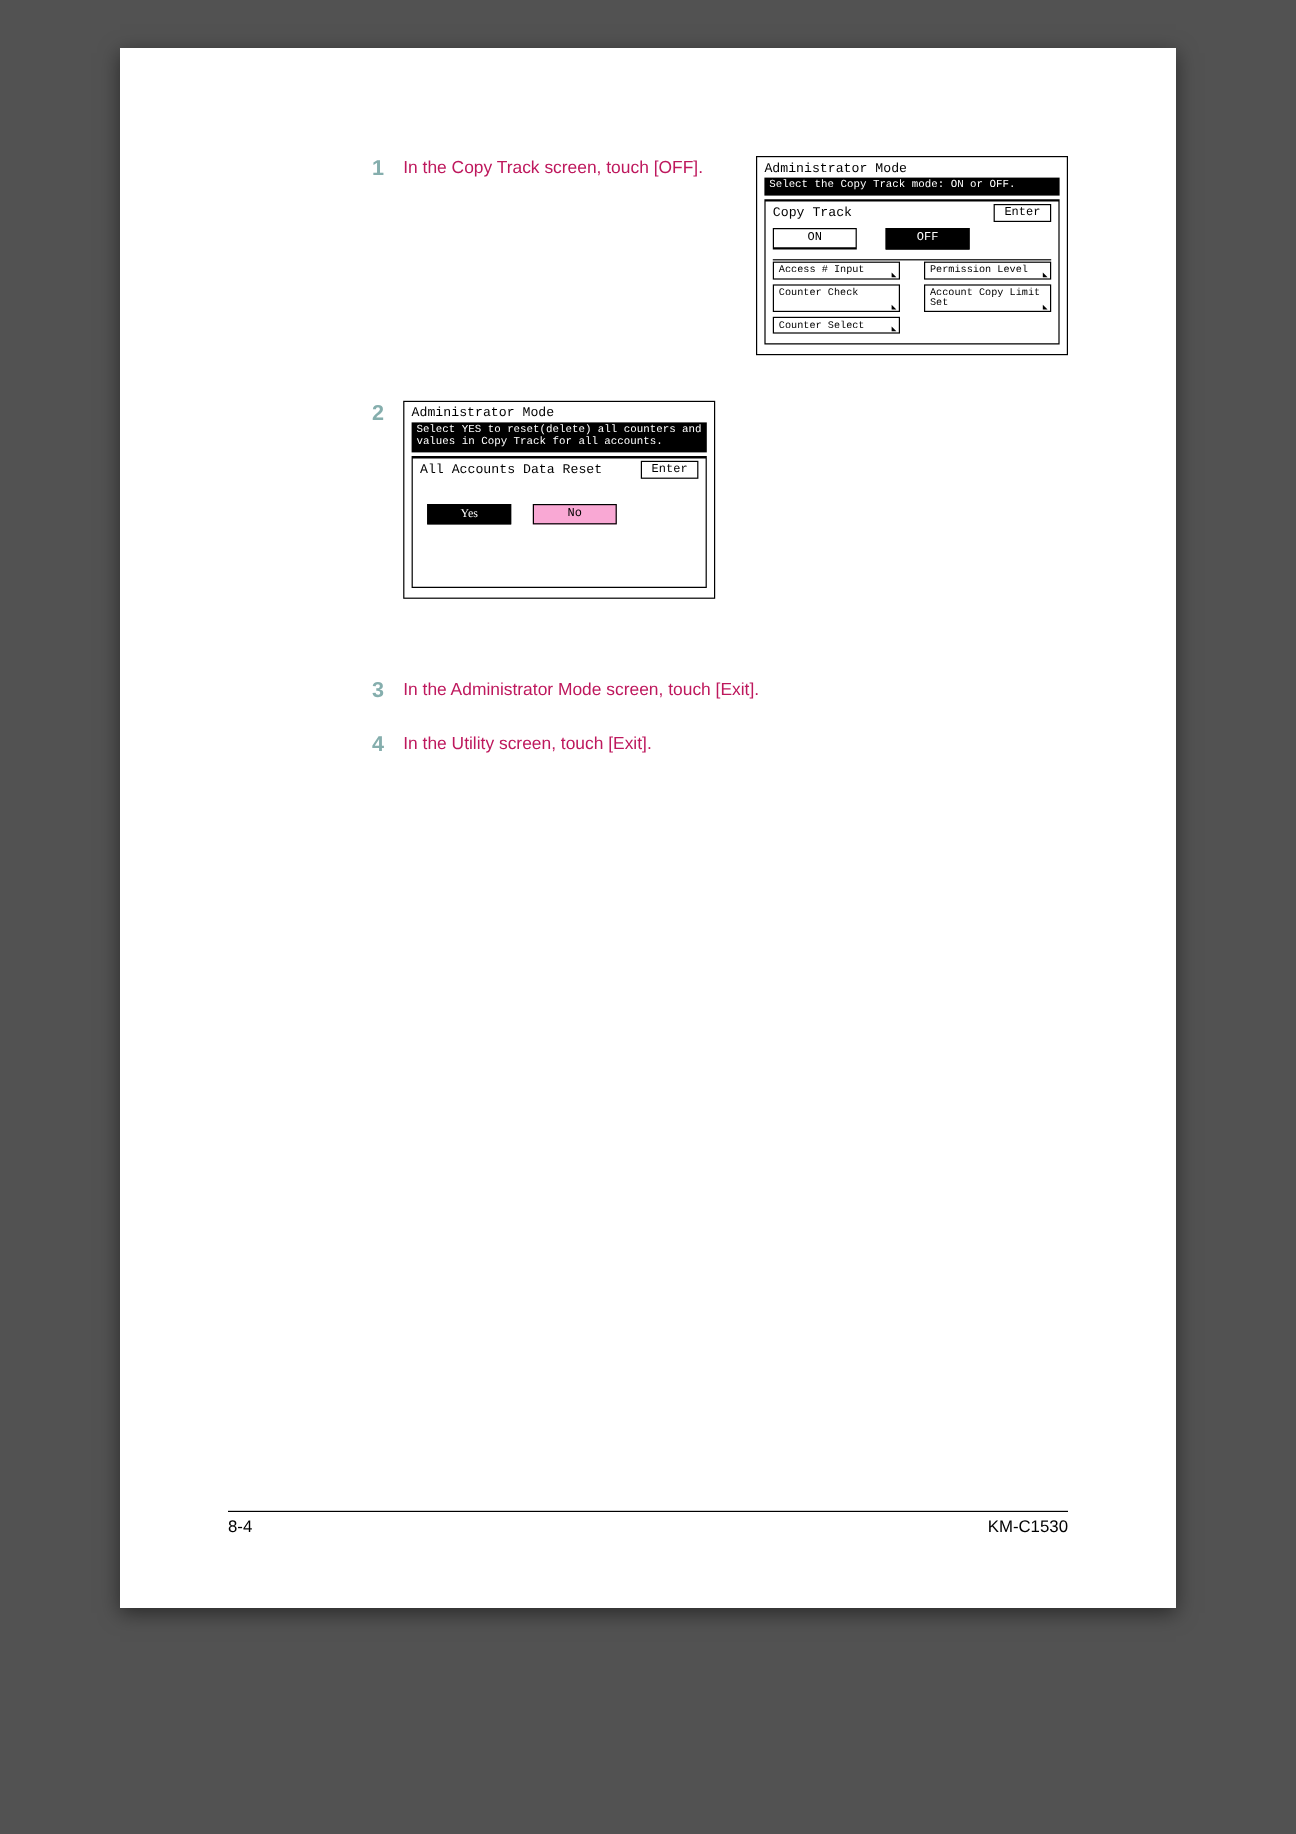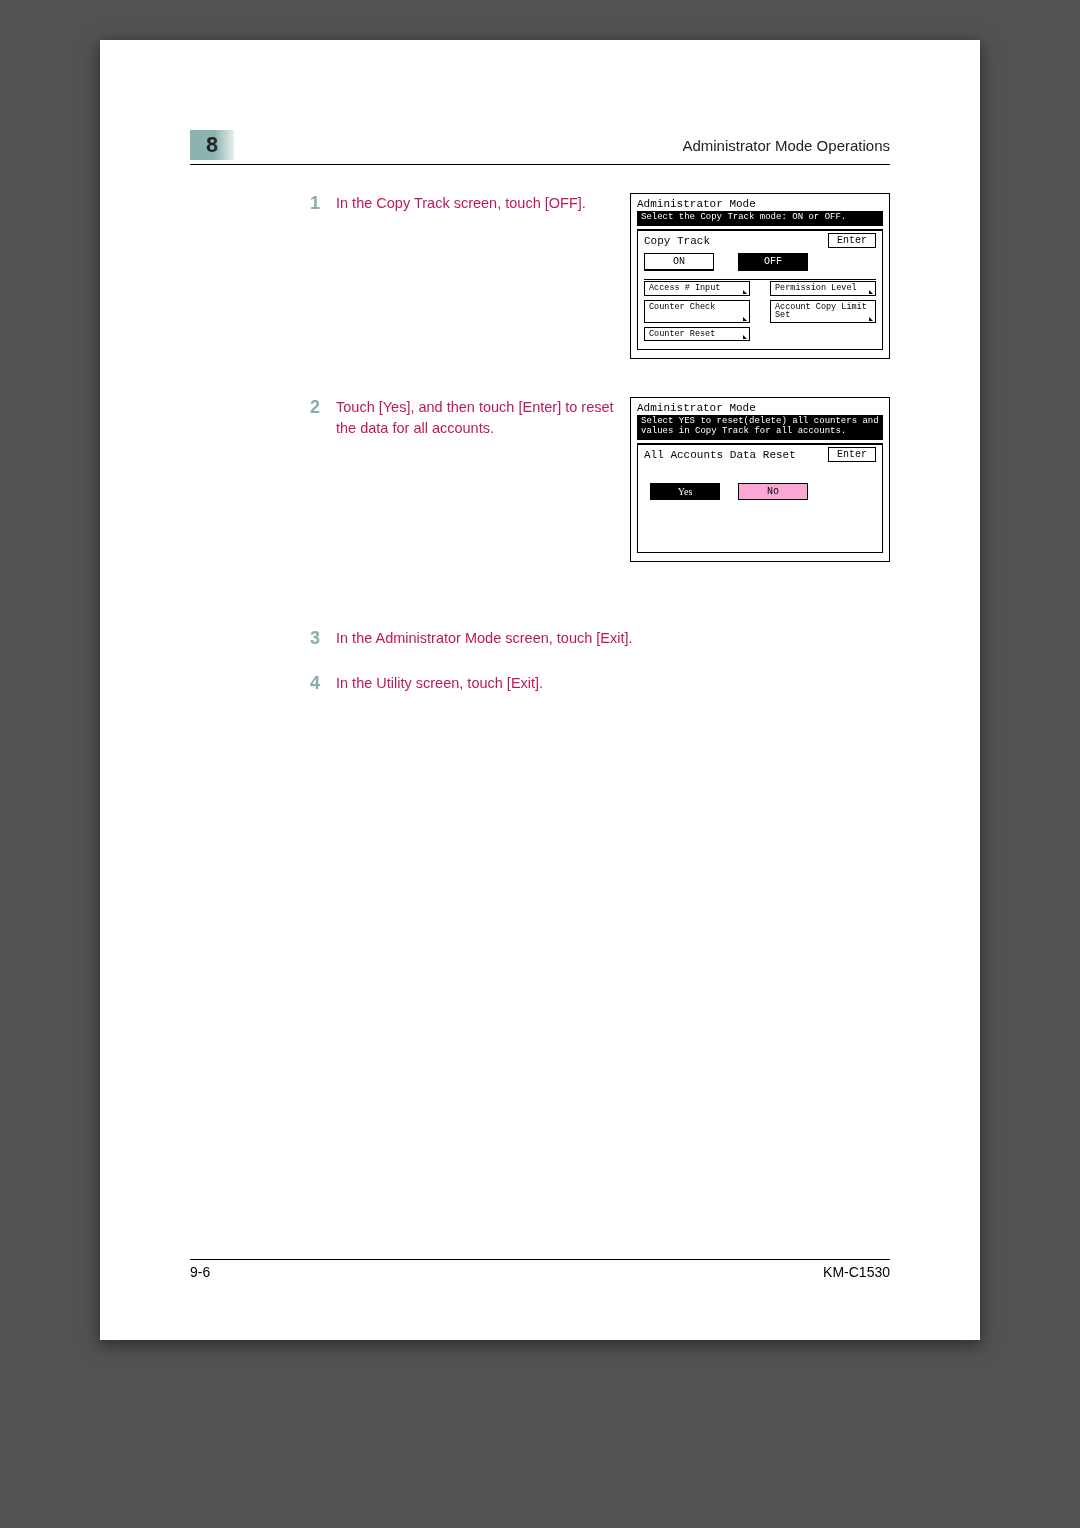--- a/index.html
+++ b/index.html
@@ -138,26 +138,20 @@
     padding-top: 4px;
     display: flex; justify-content: space-between;
     font-size: 14px;
   }
 </style>
 </head>
 <body>
 
 <div class="page">
 
-  <div class="header-row">
-    <div class="chapter-tab">
-      <span>8</span>
-    </div>
-    <div class="header-title">Administrator Mode Operations</div>
-  </div>
 
 
   <div class="step-row with-image">
     <div class="step-num">1</div>
     <div class="step-body">
       <span>In the Copy Track screen, touch [OFF].</span>
     </div>
     <div class="step-image">
       <div class="lcd">
         <div class="lcd-title">Administrator Mode</div>
@@ -172,34 +166,31 @@
           <div class="btn-grid">
             <div class="smallbtn">Access #
 Input</div>
             <div class="smallbtn">Permission
 Level</div>
             <div class="smallbtn">Counter
 Check</div>
             <div class="smallbtn">Account Copy
 Limit Set</div>
             <div class="smallbtn">Counter
-Reset</div>
+Select</div>
           </div>
         </div>
       </div>
     </div>
   </div>
 
   <div class="spacer-gap"></div>
 
   <div class="step-row with-image">
     <div class="step-num">2</div>
-    <div class="step-body">
-      <span>Touch [Yes], and then touch [Enter] to reset the data for all accounts.</span>
-    </div>
     <div class="step-image">
       <div class="lcd">
         <div class="lcd-title">Administrator Mode</div>
         <div class="msgbar">Select YES to reset(delete) all counters and values in Copy Track for all accounts.</div>
         <div class="panel" style="min-height:110px">
           <span class="panel-label">All Accounts Data Reset</span>
           <span class="enter-btn">Enter</span>
           <div class="yn-row">
             <div class="yn sel">Yes</div>
             <div class="yn">No</div>
@@ -218,17 +209,17 @@
   </div>
 
   <div style="height:14px"></div>
 
   <div class="step-row">
     <div class="step-num">4</div>
     <div class="step-body">In the Utility screen, touch [Exit].</div>
   </div>
 
   <div class="footer-row">
-    <span>9-6</span>
+    <span>8-4</span>
     <span>KM-C1530</span>
   </div>
 
 </div>
 
 </body></html>

